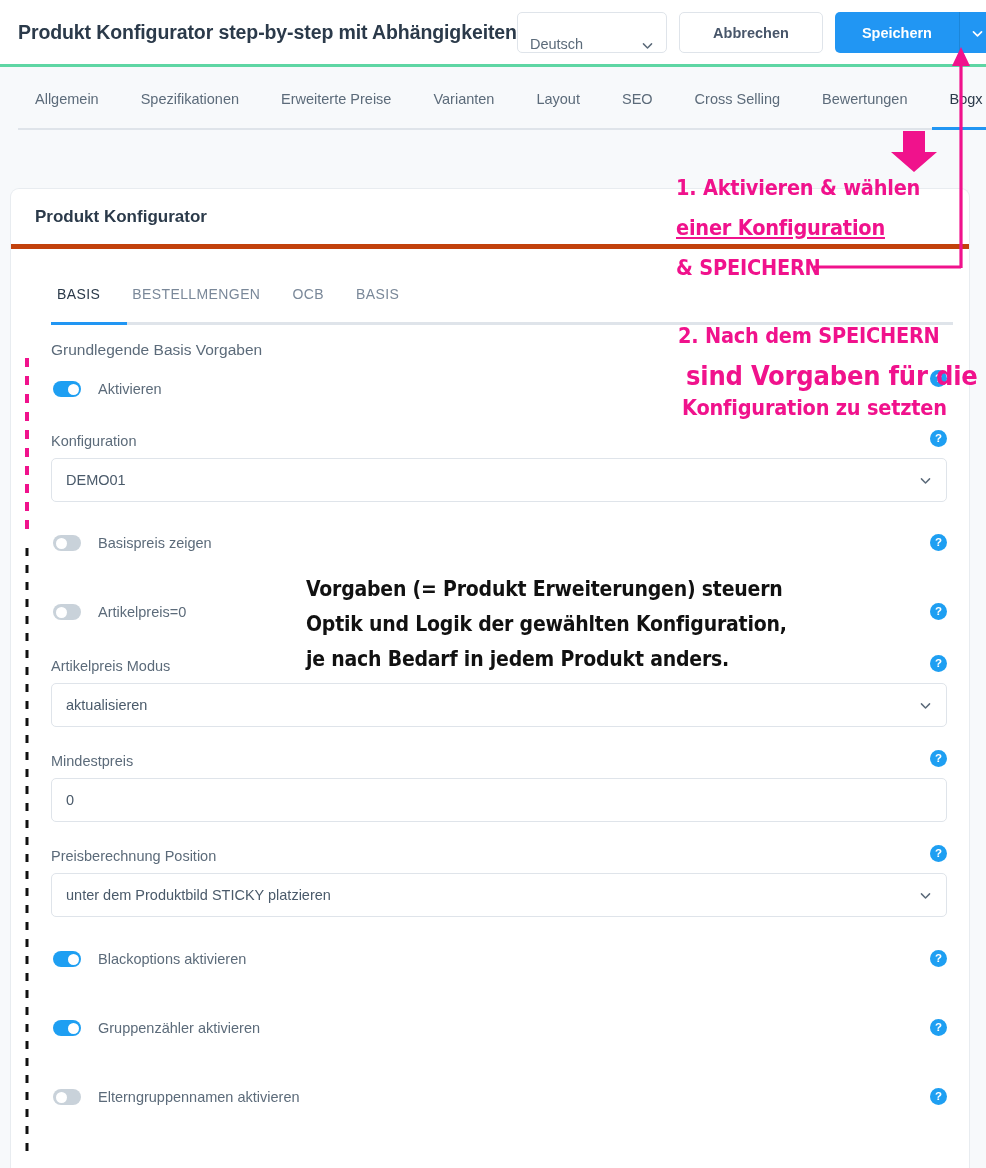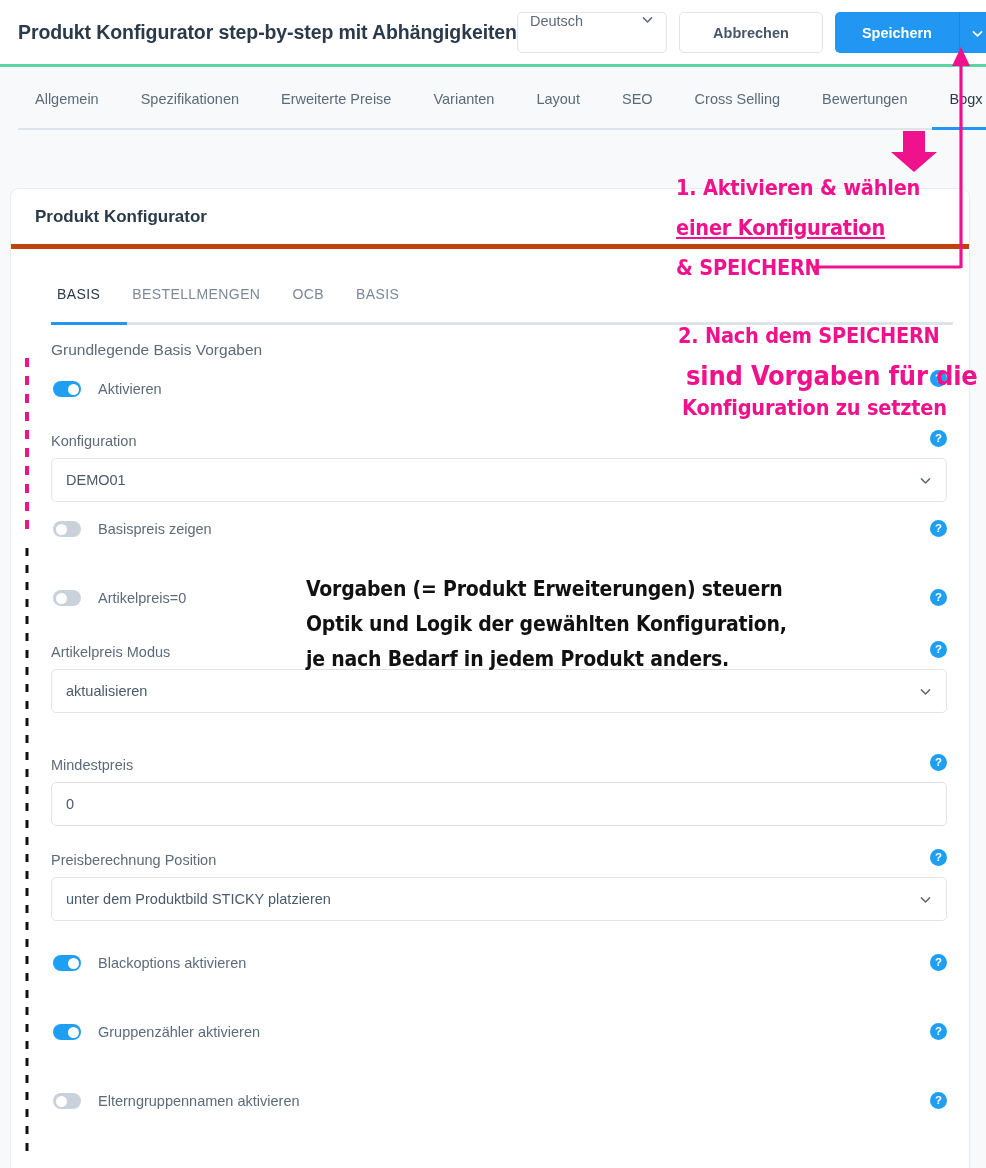--- a/index.html
+++ b/index.html
@@ -22,21 +22,21 @@
     letter-spacing: -0.1px;
     white-space: nowrap;
   }
   .topbar-actions {
     margin-left: auto; margin-right: 10px;
     display: flex; align-items: center; gap: 12px;
   }
   .lang-select {
     width: 150px; height: 41px;
     border: 1px solid #dfe4ea; border-radius: 5px; background: #fff;
-    display: flex; align-items: flex-start; padding: 0 12px;
+    display: flex; align-items: flex-end; padding: 0 12px;
     font-size: 14.5px; color: #5c6b7a;
   }
   .lang-select .lbl { flex: 1; }
   .btn-cancel {
     width: 144px; height: 41px;
     border: 1px solid #dfe4ea; border-radius: 5px; background: #fff;
     display: flex; align-items: center; justify-content: center;
     font-size: 14.5px; font-weight: 700; color: #48566a;
   }
   .save-group { display: flex; height: 41px; border-radius: 5px; overflow: hidden; }
@@ -253,21 +253,21 @@
         <span class="val">DEMO01</span>
         <span class="chev">
           <svg viewBox="0 0 16 16" width="13" height="13">
               <path d="M3 6 L8 11 L13 6" fill="none" stroke="#5c6b7a" stroke-width="1.8" stroke-linecap="round" stroke-linejoin="round"></path>
             </svg>
         </span>
       </div>
       <div class="help" style="top:-3px;">?</div>
     </div>
 
-    <div class="row" style="margin-top:13px;">
+    <div class="row" style="margin-top:27px;">
       <div class="row-toggle">
         <div class="toggle off">
             <span class="knob"></span>
           </div>
         <span class="toggle-label">Basispreis zeigen</span>
       </div>
       <div class="help" style="top:5px;">?</div>
     </div>
 
     <div class="row" style="margin-top:41px;">
@@ -286,21 +286,21 @@
         <span class="val">aktualisieren</span>
         <span class="chev">
           <svg viewBox="0 0 16 16" width="13" height="13">
               <path d="M3 6 L8 11 L13 6" fill="none" stroke="#5c6b7a" stroke-width="1.8" stroke-linecap="round" stroke-linejoin="round"></path>
             </svg>
         </span>
       </div>
       <div class="help" style="top:-3px;">?</div>
     </div>
 
-    <div class="row" style="margin-top:44px;">
+    <div class="row" style="margin-top:26px;">
       <div class="field-label">Mindestpreis</div>
       <div class="field-ctl">
         <span class="val">0</span>
       </div>
       <div class="help" style="top:-3px;">?</div>
     </div>
 
     <div class="row" style="margin-top:26px;">
       <div class="field-label">Preisberechnung Position</div>
       <div class="field-ctl">

